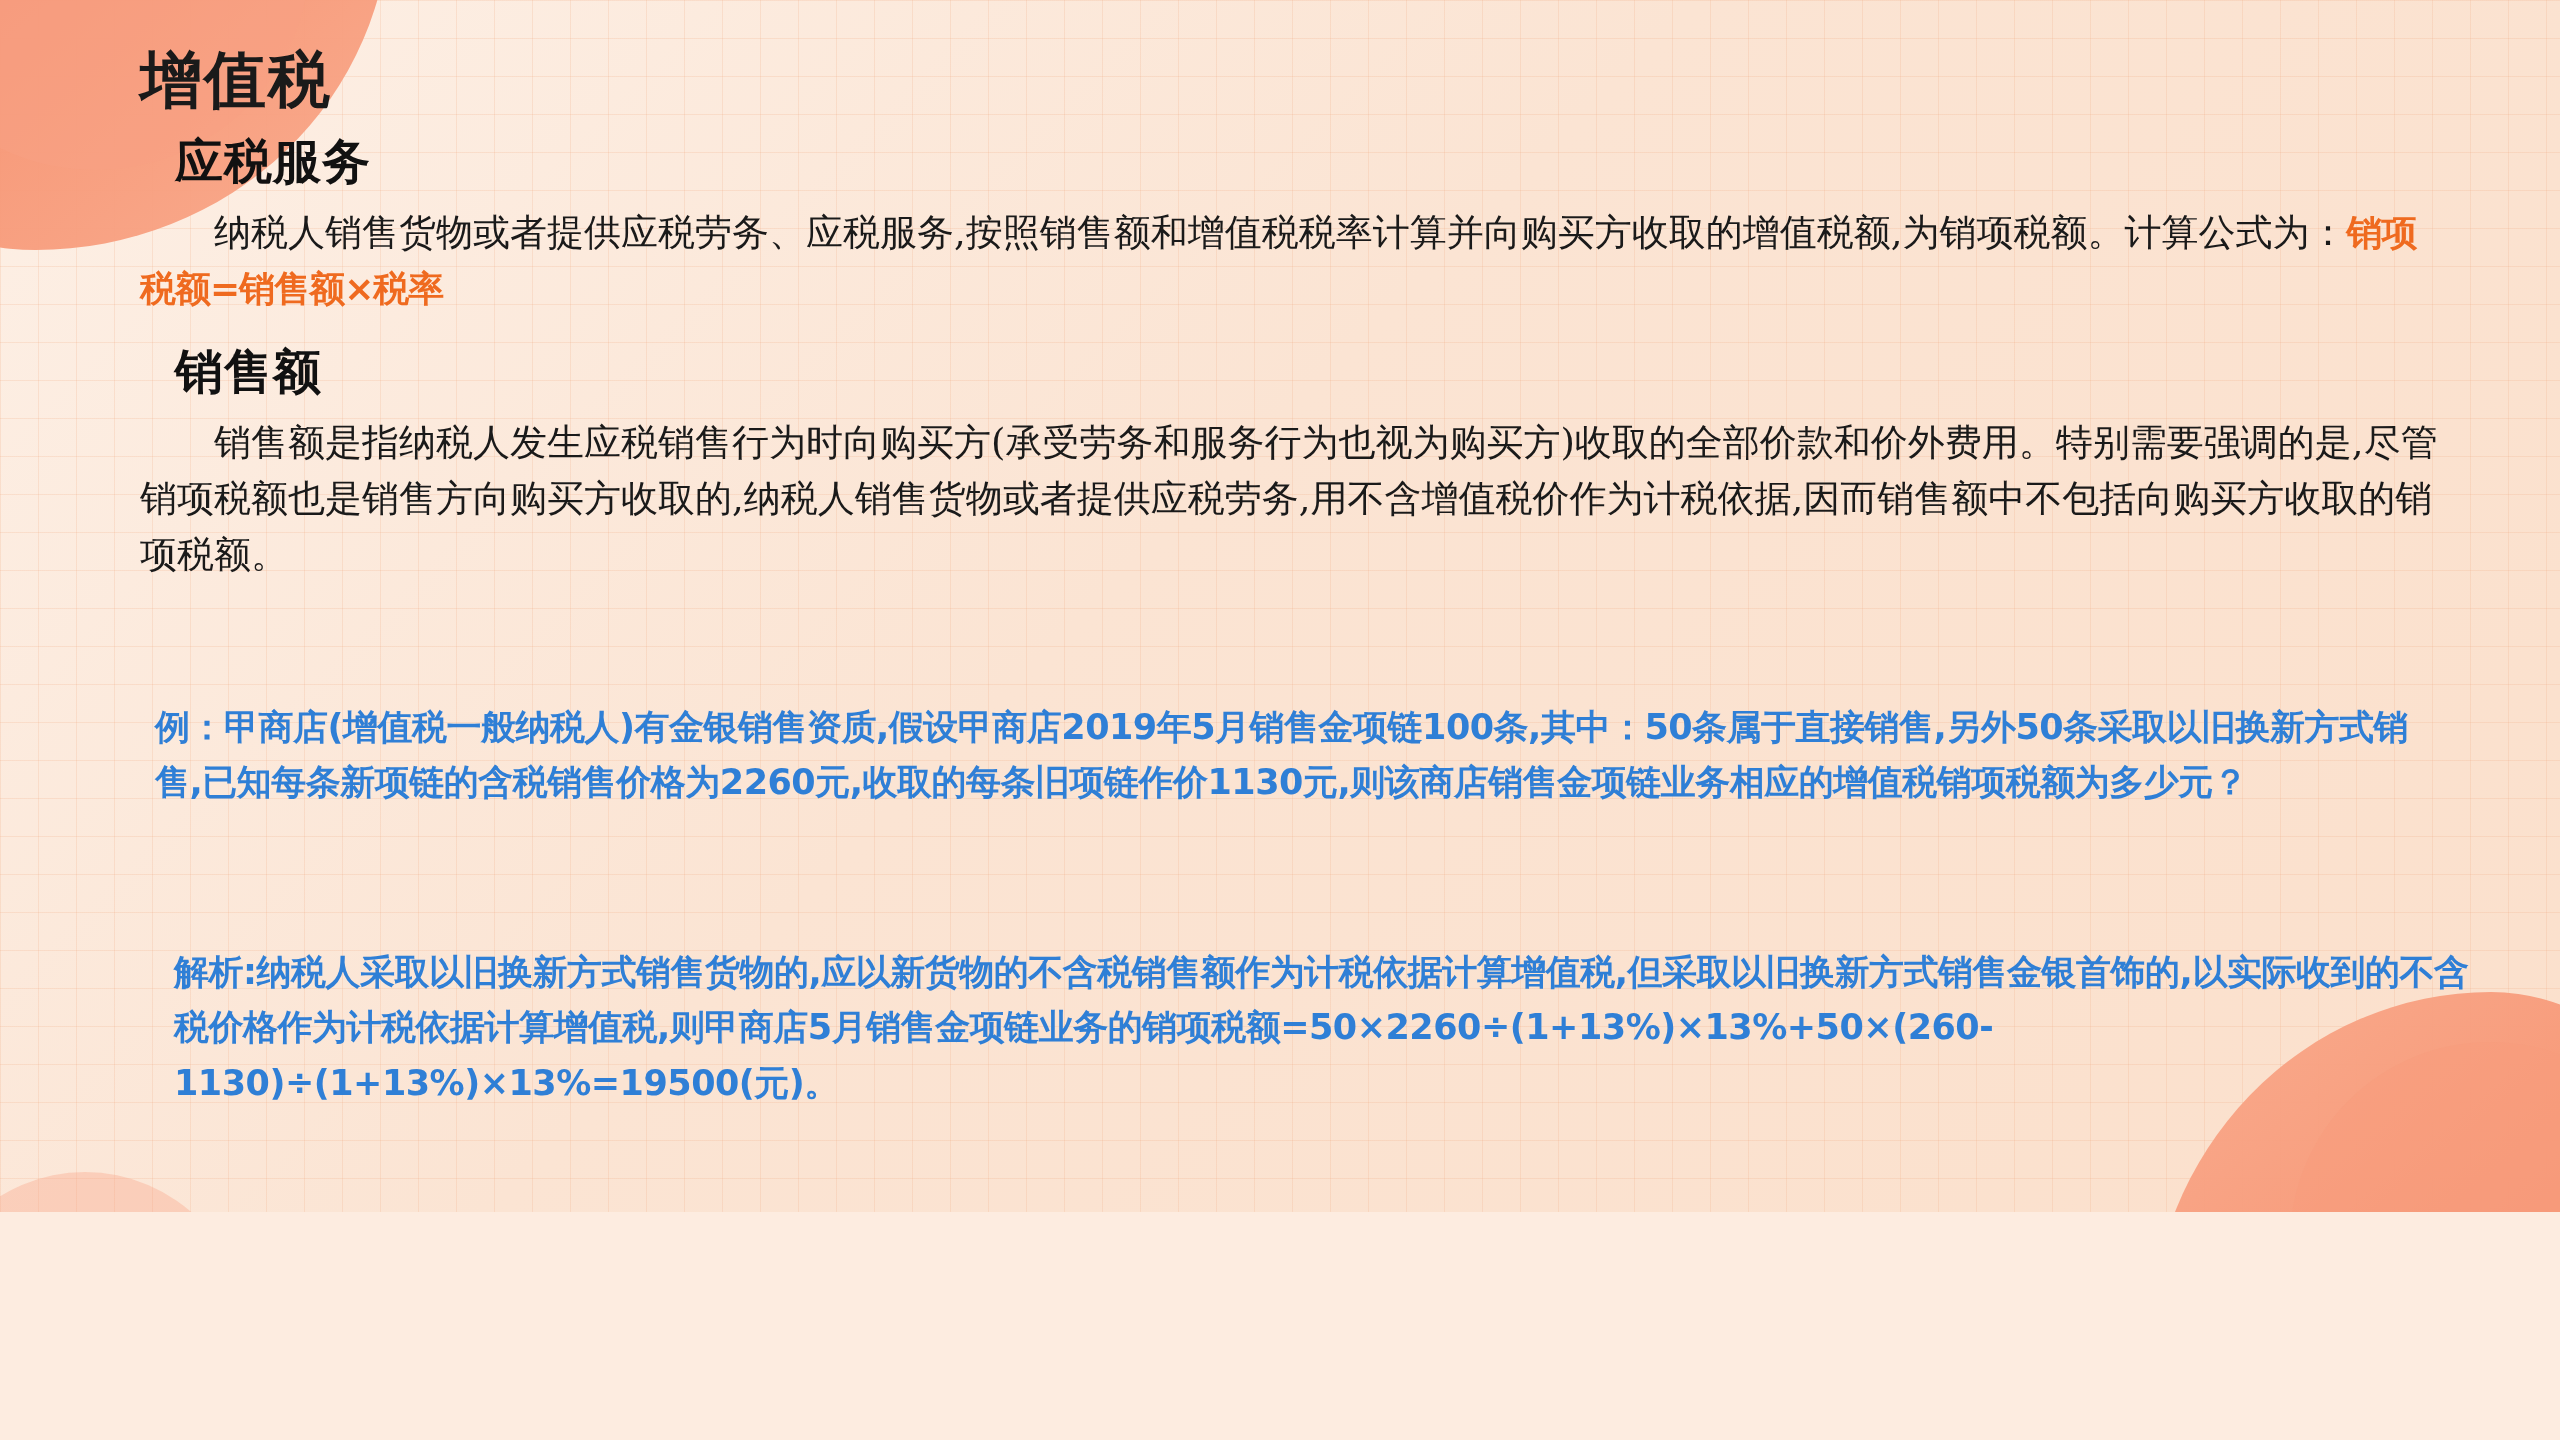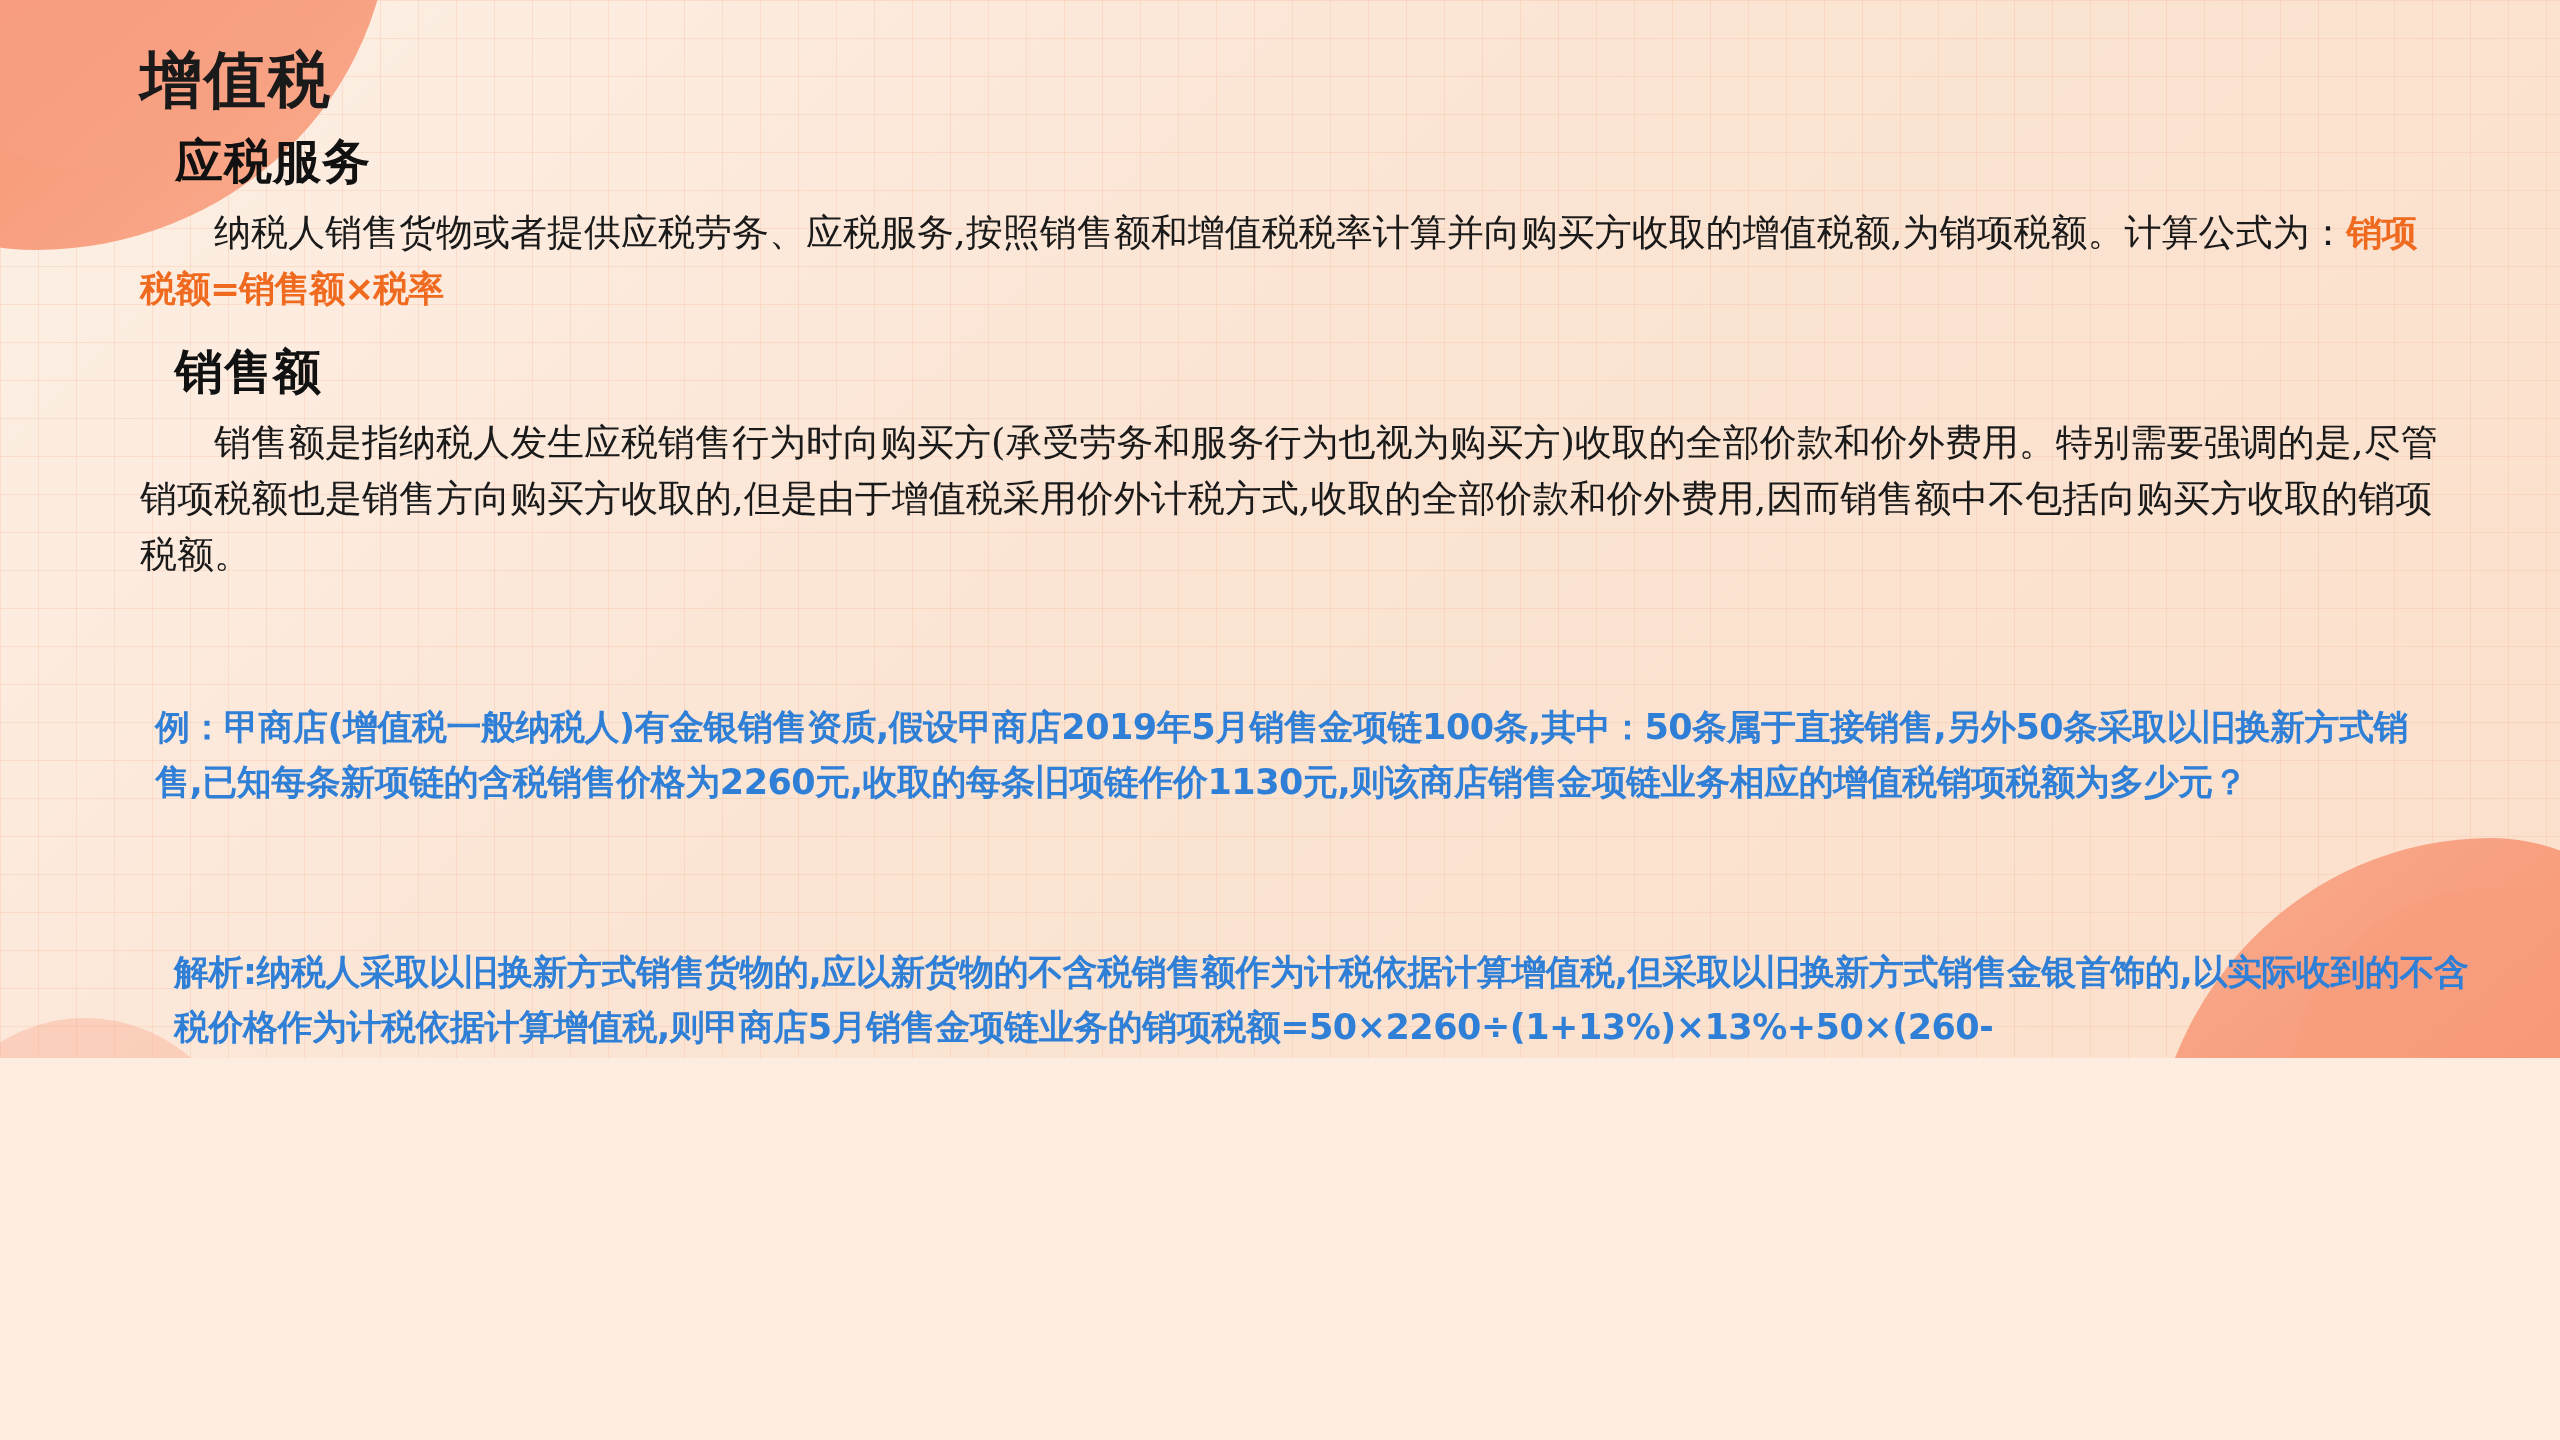--- a/index.html
+++ b/index.html
@@ -10,21 +10,21 @@
     width: 2560px;
     height: 1440px;
     overflow: hidden;
     font-family: "Liberation Sans", sans-serif;
     background: #fdece0;
   }
 
   .slide {
     position: relative;
     width: 2560px;
-    height: 1058px;
+    height: 1212px;
     background:
       repeating-linear-gradient(to right, rgba(240,170,130,0.22) 0 1px, rgba(0,0,0,0) 1px 38px),
       repeating-linear-gradient(to bottom, rgba(240,170,130,0.22) 0 1px, rgba(0,0,0,0) 1px 38px),
       linear-gradient(135deg, #fdf0e6 0%, #fbe4d3 45%, #fbe0cc 100%);
     overflow: hidden;
     text-decoration: underline;
   }
 
   
   .blob-tl {
@@ -154,21 +154,21 @@
     <div class="slide-title">增值税</div>
 
     <div class="section-head" id="sec-output-head">应税服务</div>
 
     <div class="body-text indent" id="p-output">
       <span>纳税人销售货物或者提供应税劳务、应税服务,按照销售额和增值税税率计算并向购买方收取的增值税额,为销项税额。计算公式为：</span><span class="formula">销项税额=销售额×税率</span>
     </div>
 
     <div class="section-head" id="sec-sales-head">销售额</div>
 
-    <div class="body-text indent" id="p-sales">销售额是指纳税人发生应税销售行为时向购买方(承受劳务和服务行为也视为购买方)收取的全部价款和价外费用。特别需要强调的是,尽管销项税额也是销售方向购买方收取的,但是由于增值税采用价外计税方式,收取的全部价款和价外费用,因而销售额中不包括向购买方收取的销项税额。</div>
+    <div class="body-text indent" id="p-sales">销售额是指纳税人发生应税销售行为时向购买方(承受劳务和服务行为也视为购买方)收取的全部价款和价外费用。特别需要强调的是,尽管销项税额也是销售方向购买方收取的,纳税人销售货物或者提供应税劳务,用不含增值税价作为计税依据,因而销售额中不包括向购买方收取的销项税额。</div>
 
     <div class="blue-block" id="p-example">
       <span>例：</span><span>甲商店(增值税一般纳税人)有金银销售资质,假设甲商店2019年5月销售金项链100条,其中：50条属于直接销售,另外50条采取以旧换新方式销售,已知每条新项链的含税销售价格为2260元,收取的每条旧项链作价1130元,则该商店销售金项链业务相应的增值税销项税额为多少元？</span>
     </div>
 
     <div class="blue-block" id="p-analysis">
       <span>解析:</span><span>纳税人采取以旧换新方式销售货物的,应以新货物的不含税销售额作为计税依据计算增值税,但采取以旧换新方式销售金银首饰的,以实际收到的不含税价格作为计税依据计算增值税,则甲商店5月销售金项链业务的销项税额=50×2260÷(1+13%)×13%+50×(260-1130)÷(1+13%)×13%=19500(元)。</span>
     </div>
 
   </div>

